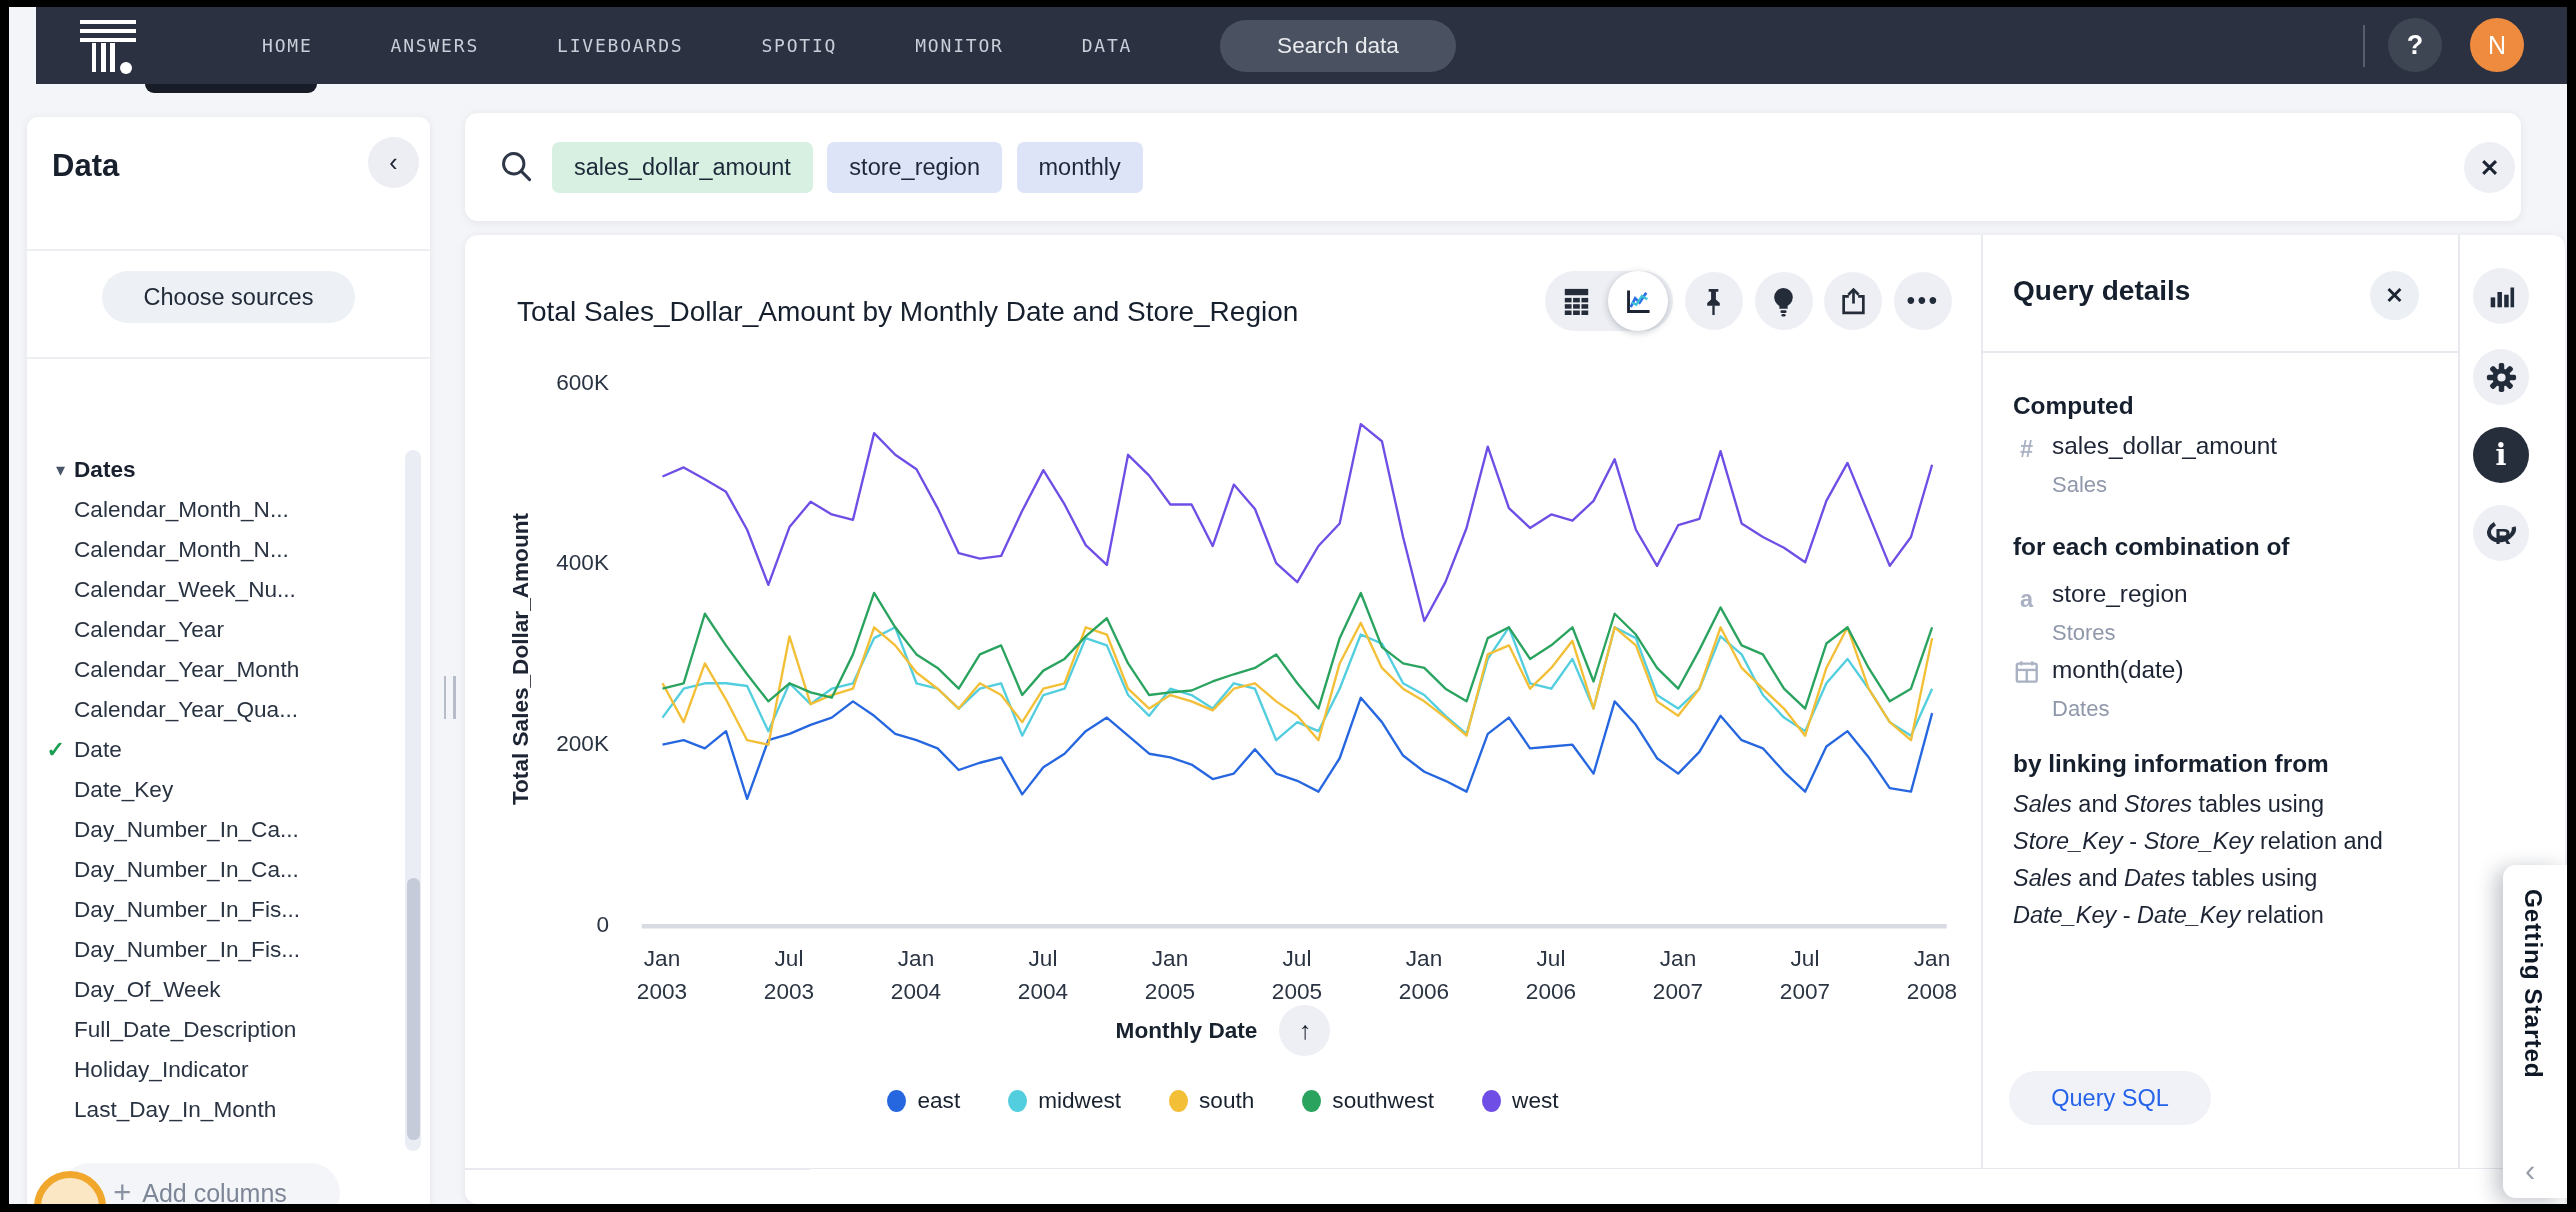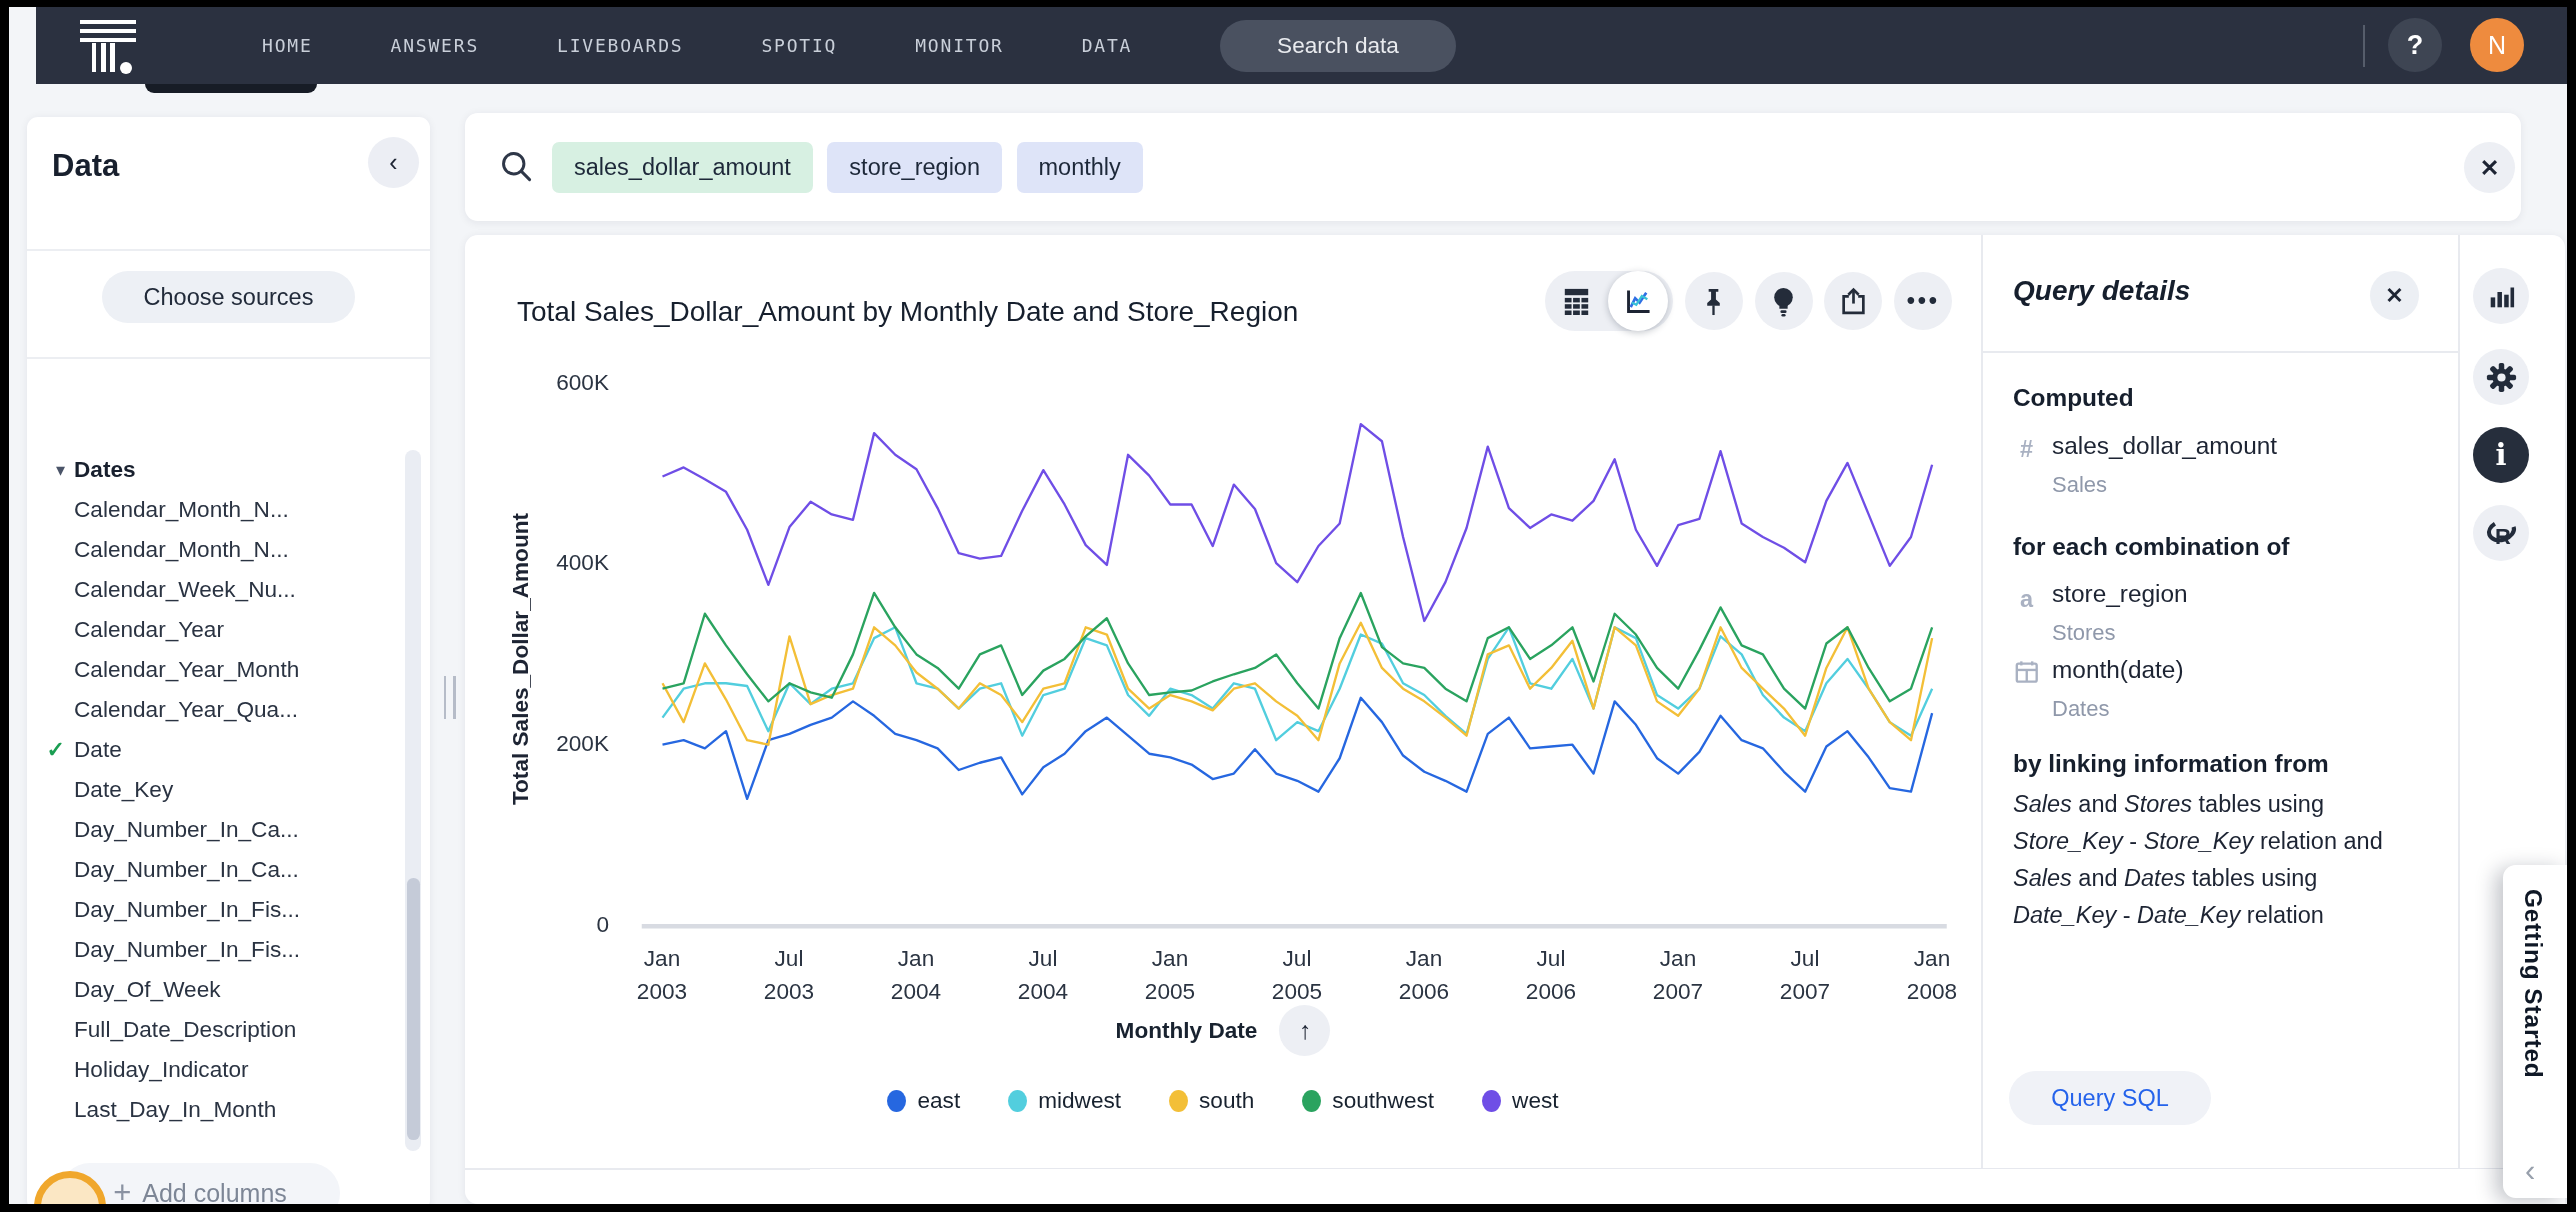--- a/index.html
+++ b/index.html
@@ -79,21 +79,21 @@
   #plot { position:absolute; left:176px; top:134px; }
   .x-tick { position:absolute; top:707px; width:108px; text-align:center; font-size:22.6px; color:#2b3442; line-height:33px; }
   .x-axis-row { position:absolute; left:0; top:770px; width:1516px; display:flex; align-items:center; justify-content:center; gap:22px; }
   .x-axis-label { font-size:22.6px; font-weight:bold; color:#18222f; }
   .sort-btn { width:51px; height:51px; border-radius:50%; background:#edeff4; display:flex; align-items:center; justify-content:center; font-size:25px; color:#1d2433; cursor:pointer; }
   .legend { position:absolute; left:0; top:853px; width:1516px; display:flex; justify-content:center; gap:48px; }
   .legend-item { display:flex; align-items:center; gap:11px; font-size:22.6px; color:#18222f; cursor:pointer; }
   .legend-dot { width:19px; height:22px; border-radius:50%; }
 
   
-  .qd-title { position:absolute; left:1548px; top:40px; font-size:28px; font-weight:600; color:#161f2d;font-style:italic; }
+  .qd-title { position:absolute; left:1548px; top:40px; font-size:28px; font-weight:600; color:#161f2d; }
   .qd-close { position:absolute; left:1905px; top:36px; width:49px; height:49px; border-radius:50%; background:#eceff4; display:flex; align-items:center; justify-content:center; font-size:22px; font-weight:bold; color:#1d2433; cursor:pointer; }
   .qd-hdiv { position:absolute; left:1518px; top:116px; width:477px; height:1.8px; background:#e8eaef; }
   .qd-h { position:absolute; left:1548px; font-size:24.4px; font-weight:bold; color:#161f2d; }
   .qd-icon { position:absolute; left:1546px; width:31px; text-align:center; font-size:23.5px; color:#a9b1c2; font-weight:bold; }
   .qd-name { position:absolute; left:1587px; font-size:24.4px; color:#1d2433; }
   .qd-src { position:absolute; left:1587px; font-size:22px; color:#8f98aa; }
   .qd-para { position:absolute; left:1548px; top:551px; width:425px; font-size:23.5px; color:#1d2433; line-height:37px; }
   .qd-para .it { font-style:italic; }
   .qd-btn { position:absolute; left:1544px; height:54px; border-radius:27px; background:#f0f2f7; color:#2563eb; font-size:23.5px; display:flex; align-items:center; justify-content:center; cursor:pointer; }
 
@@ -384,21 +384,21 @@
       </div>
 
     <div class="vdiv" style="left:1516px"></div>
     <div class="vdiv" style="left:1993px"></div>
     <div class="hdiv-bottom"></div>
 
     <div class="qd-title">Query details</div>
     <div class="qd-close close-circle" style="position:absolute; left:1905px; top:36px;">✕</div>
     <div class="qd-hdiv"></div>
 
-    <div class="qd-h" style="top:149px">Computed</div>
+    <div class="qd-h" style="top:157px">Computed</div>
     <div class="qd-icon" style="top:201px">#</div>
     <div class="qd-name" style="top:197px">sales_dollar_amount</div>
     <div class="qd-src" style="top:237px">Sales</div>
 
     <div class="qd-h" style="top:298px">for each combination of</div>
     <div class="qd-icon" style="top:351px">a</div>
     <div class="qd-name" style="top:345px">store_region</div>
     <div class="qd-src" style="top:385px">Stores</div>
     <div class="qd-icon" style="top:425px">
       <svg width="23.5" height="23.5" viewBox="0 0 26 26">

